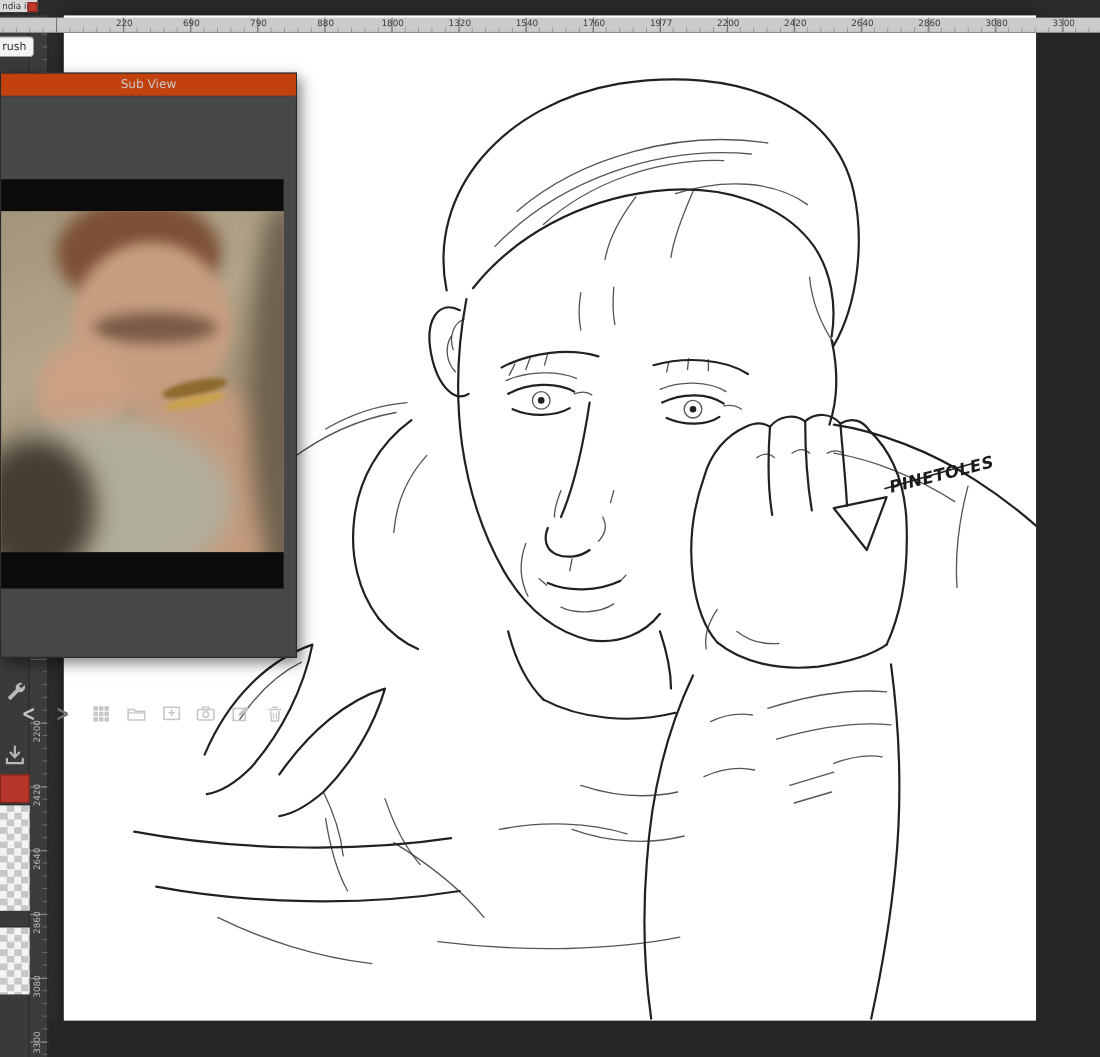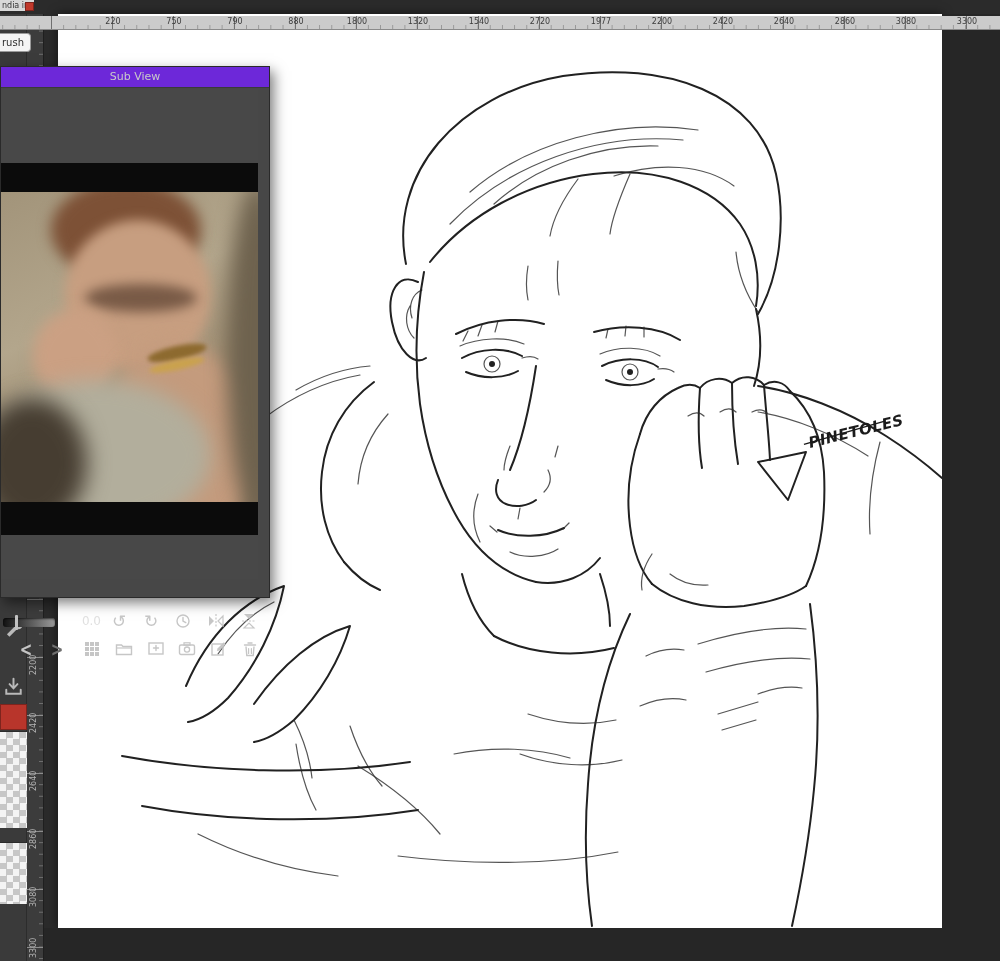--- a/index.html
+++ b/index.html
@@ -55,21 +55,21 @@
     font-size:8px; color:#333; line-height:11px; padding-left:2px; z-index:6; overflow:hidden; }
   .mini-red { position:absolute; left:25px; top:2px; width:9px; height:9px; background:#c0392b;
     border:1px solid #7e241d; z-index:7; }
   .brush-btn { position:absolute; left:0; top:33px; width:31px; height:19px; background:#f4f4f4;
     border:1px solid #9a9a9a; border-left:none; border-radius:0 4px 4px 0;
     font-size:10px; color:#2e2e2e; line-height:18px; padding-left:2px; z-index:6; }
 
   
   .subview { position:absolute; left:0; top:66px; width:270px; height:532px; background:#474747;
     border:1px solid #2a2a2a; box-shadow:4px 5px 12px rgba(0,0,0,.5); z-index:10; }
-  .sv-title { height:21px; background:#6d28d9; border-bottom:1px solid #3a3a3a;
+  .sv-title { height:21px; background:#c2410c; border-bottom:1px solid #3a3a3a;
     text-align:center; font-size:11px; color:#c9c9c9; line-height:20px; }
   .sv-viewport { position:absolute; left:0; top:22px; width:257px; height:490px; background:#484848; overflow:hidden; }
   .sv-bar { position:absolute; left:0; width:257px; background:#0b0b0b; }
   .sv-photo { position:absolute; left:0; top:103px; width:257px; height:310px;
     background:linear-gradient(155deg,#a2947a 0%,#b3a68c 38%,#a08f74 62%,#7b6e58 100%); overflow:hidden; }
   .pblob { position:absolute; border-radius:50%; }
   .sv-controls { position:absolute; left:0; top:512px; width:270px; height:86px; font-size:0; }
   .sv-row { position:absolute; left:0; width:270px; }
   .sv-val { position:absolute; font-size:12px; color:#e0e0e0; text-align:right; width:40px; }
   .slider-track { position:absolute; background:#262626; border-radius:3px;
@@ -222,27 +222,27 @@
         <line x1="-5" y1="-5" x2="80" y2="-8" stroke="#1b1b1b" stroke-width="1.4"></line>
       </g>
     </svg>
   </div>
 
   <div class="right-gutter"></div>
   <div class="bottom-gutter"></div>
 
   <div class="ruler-top">
     <span style="left:100px">220</span>
-    <span style="left:161px">750</span>
+    <span style="left:161px">690</span>
     <span style="left:222px">790</span>
     <span style="left:283px">880</span>
     <span style="left:344px">1800</span>
     <span style="left:405px">1320</span>
     <span style="left:466px">1540</span>
-    <span style="left:527px">2720</span>
+    <span style="left:527px">1760</span>
     <span style="left:588px">1977</span>
     <span style="left:649px">2200</span>
     <span style="left:710px">2420</span>
     <span style="left:771px">2640</span>
     <span style="left:832px">2860</span>
     <span style="left:893px">3080</span>
     <span style="left:954px">3300</span>
   </div>
 
   <div class="ruler-left">
@@ -287,41 +287,20 @@
         <div class="pblob" style="left:146px;top:154px;width:60px;height:14px;background:#8d6a2f;filter:blur(2px);transform:rotate(-12deg)"></div>
         <div class="pblob" style="left:148px;top:168px;width:56px;height:10px;background:#caa24d;filter:blur(2px);transform:rotate(-12deg)"></div>
         <div class="pblob" style="left:226px;top:-10px;width:60px;height:340px;background:#6e624e;filter:blur(10px)"></div>
       </div>
       <div class="sv-bar" style="top:413px;height:33px"></div>
     </div>
 
     <div class="sv-controls">
 
 
-      <div class="sv-row" style="top:31px;height:24px">
-        <div class="slider-track" style="left:2px;top:8px;width:52px;height:9px;background:linear-gradient(90deg,#111,#9a9a9a)"></div>
-        <div class="slider-handle" style="left:14px;top:5px;height:15px"></div>
-        <div class="sv-val" style="left:60px;top:4px">0.0</div>
-        <div class="glyph-btn" style="left:108px;top:2px">↺</div>
-        <div class="glyph-btn" style="left:140px;top:2px">↻</div>
-        <svg class="svicon" style="left:173px;top:2px" viewBox="0 0 18 18">
-          <circle cx="9" cy="9" r="6" fill="none" stroke="#c6c6c6" stroke-width="1.4"></circle>
-          <path d="M9 5.5 V9 L11.8 10.6" stroke="#c6c6c6" stroke-width="1.4" fill="none" stroke-linecap="round"></path>
-        </svg>
-        <svg class="svicon" style="left:206px;top:2px" viewBox="0 0 18 18">
-          <path d="M2 4 L7 9 L2 14 Z" fill="#c6c6c6"></path>
-          <line x1="9" y1="2" x2="9" y2="16" stroke="#c6c6c6" stroke-width="1.2" stroke-dasharray="2 1.5"></line>
-          <path d="M16 4 L11 9 L16 14 Z" fill="none" stroke="#c6c6c6" stroke-width="1.2"></path>
-        </svg>
-        <svg class="svicon" style="left:239px;top:2px" viewBox="0 0 18 18">
-          <path d="M4 2 L9 7 L14 2 Z" fill="#c6c6c6"></path>
-          <line x1="2" y1="9" x2="16" y2="9" stroke="#c6c6c6" stroke-width="1.2" stroke-dasharray="2 1.5"></line>
-          <path d="M4 16 L9 11 L14 16 Z" fill="none" stroke="#c6c6c6" stroke-width="1.2"></path>
-        </svg>
-      </div>
 
       <div class="sv-row" style="top:58px;height:26px">
         <div class="chev" style="left:18px;top:3px">&lt;</div>
         <div class="chev dim" style="left:49px;top:3px">&gt;</div>
         <svg class="svicon" style="left:82px;top:3px" viewBox="0 0 18 18">
           <g fill="#c6c6c6">
               <rect x="2" y="2" width="4" height="4"></rect>
               <rect x="7" y="2" width="4" height="4"></rect>
               <rect x="12" y="2" width="4" height="4"></rect>
           <rect x="2" y="7" width="4" height="4"></rect>

